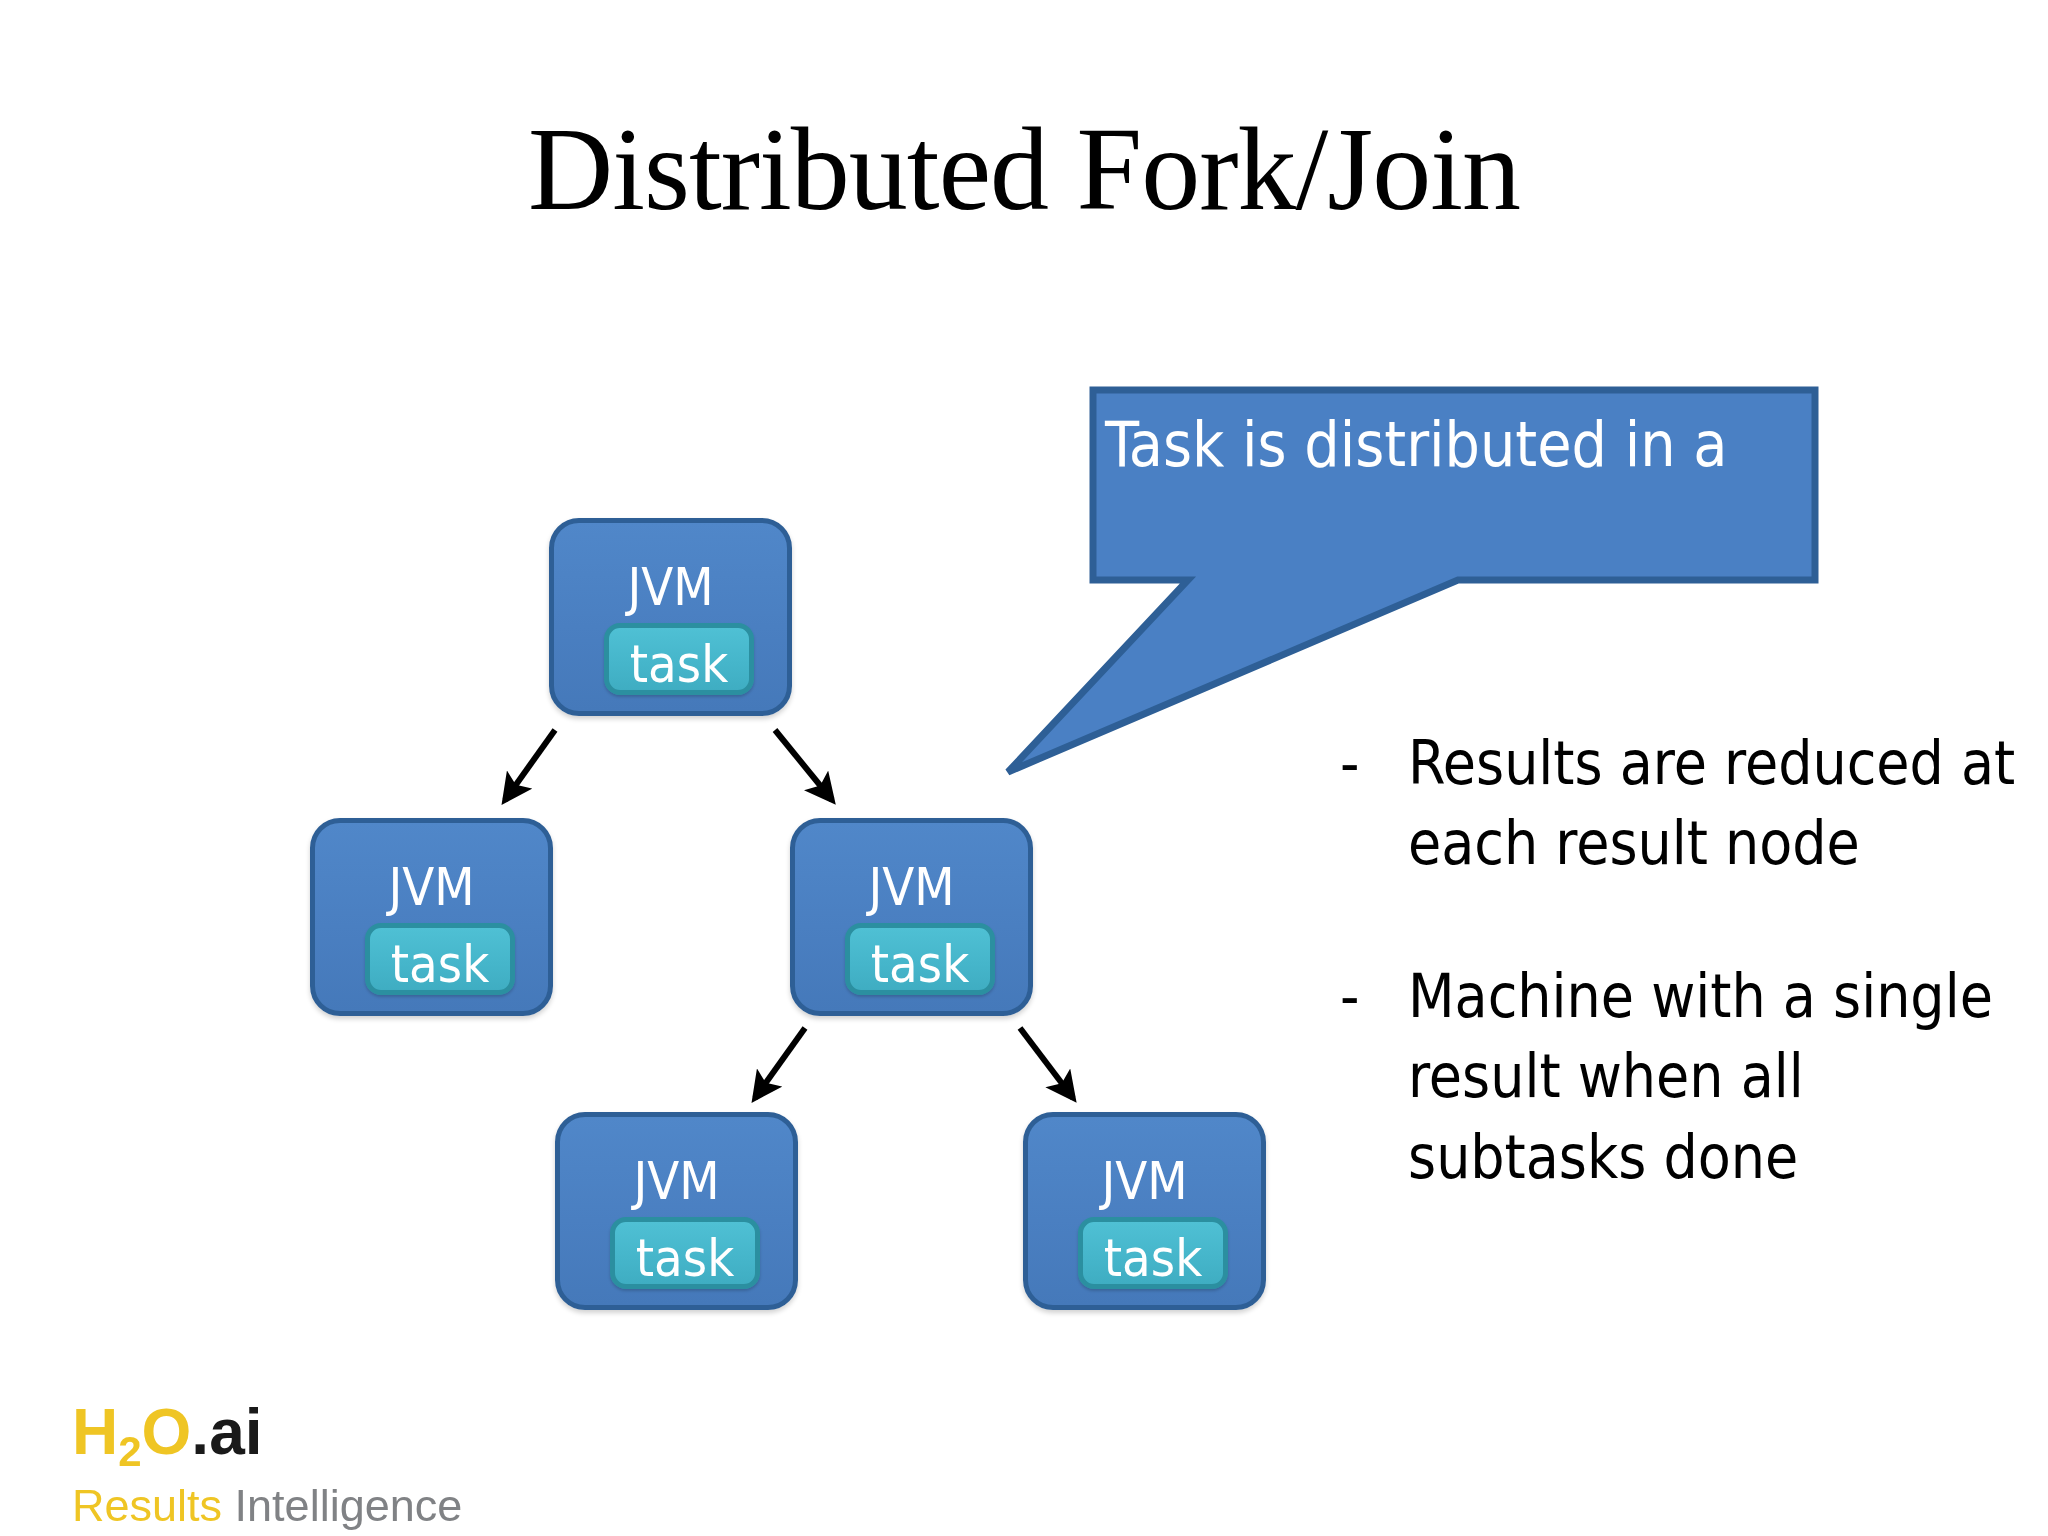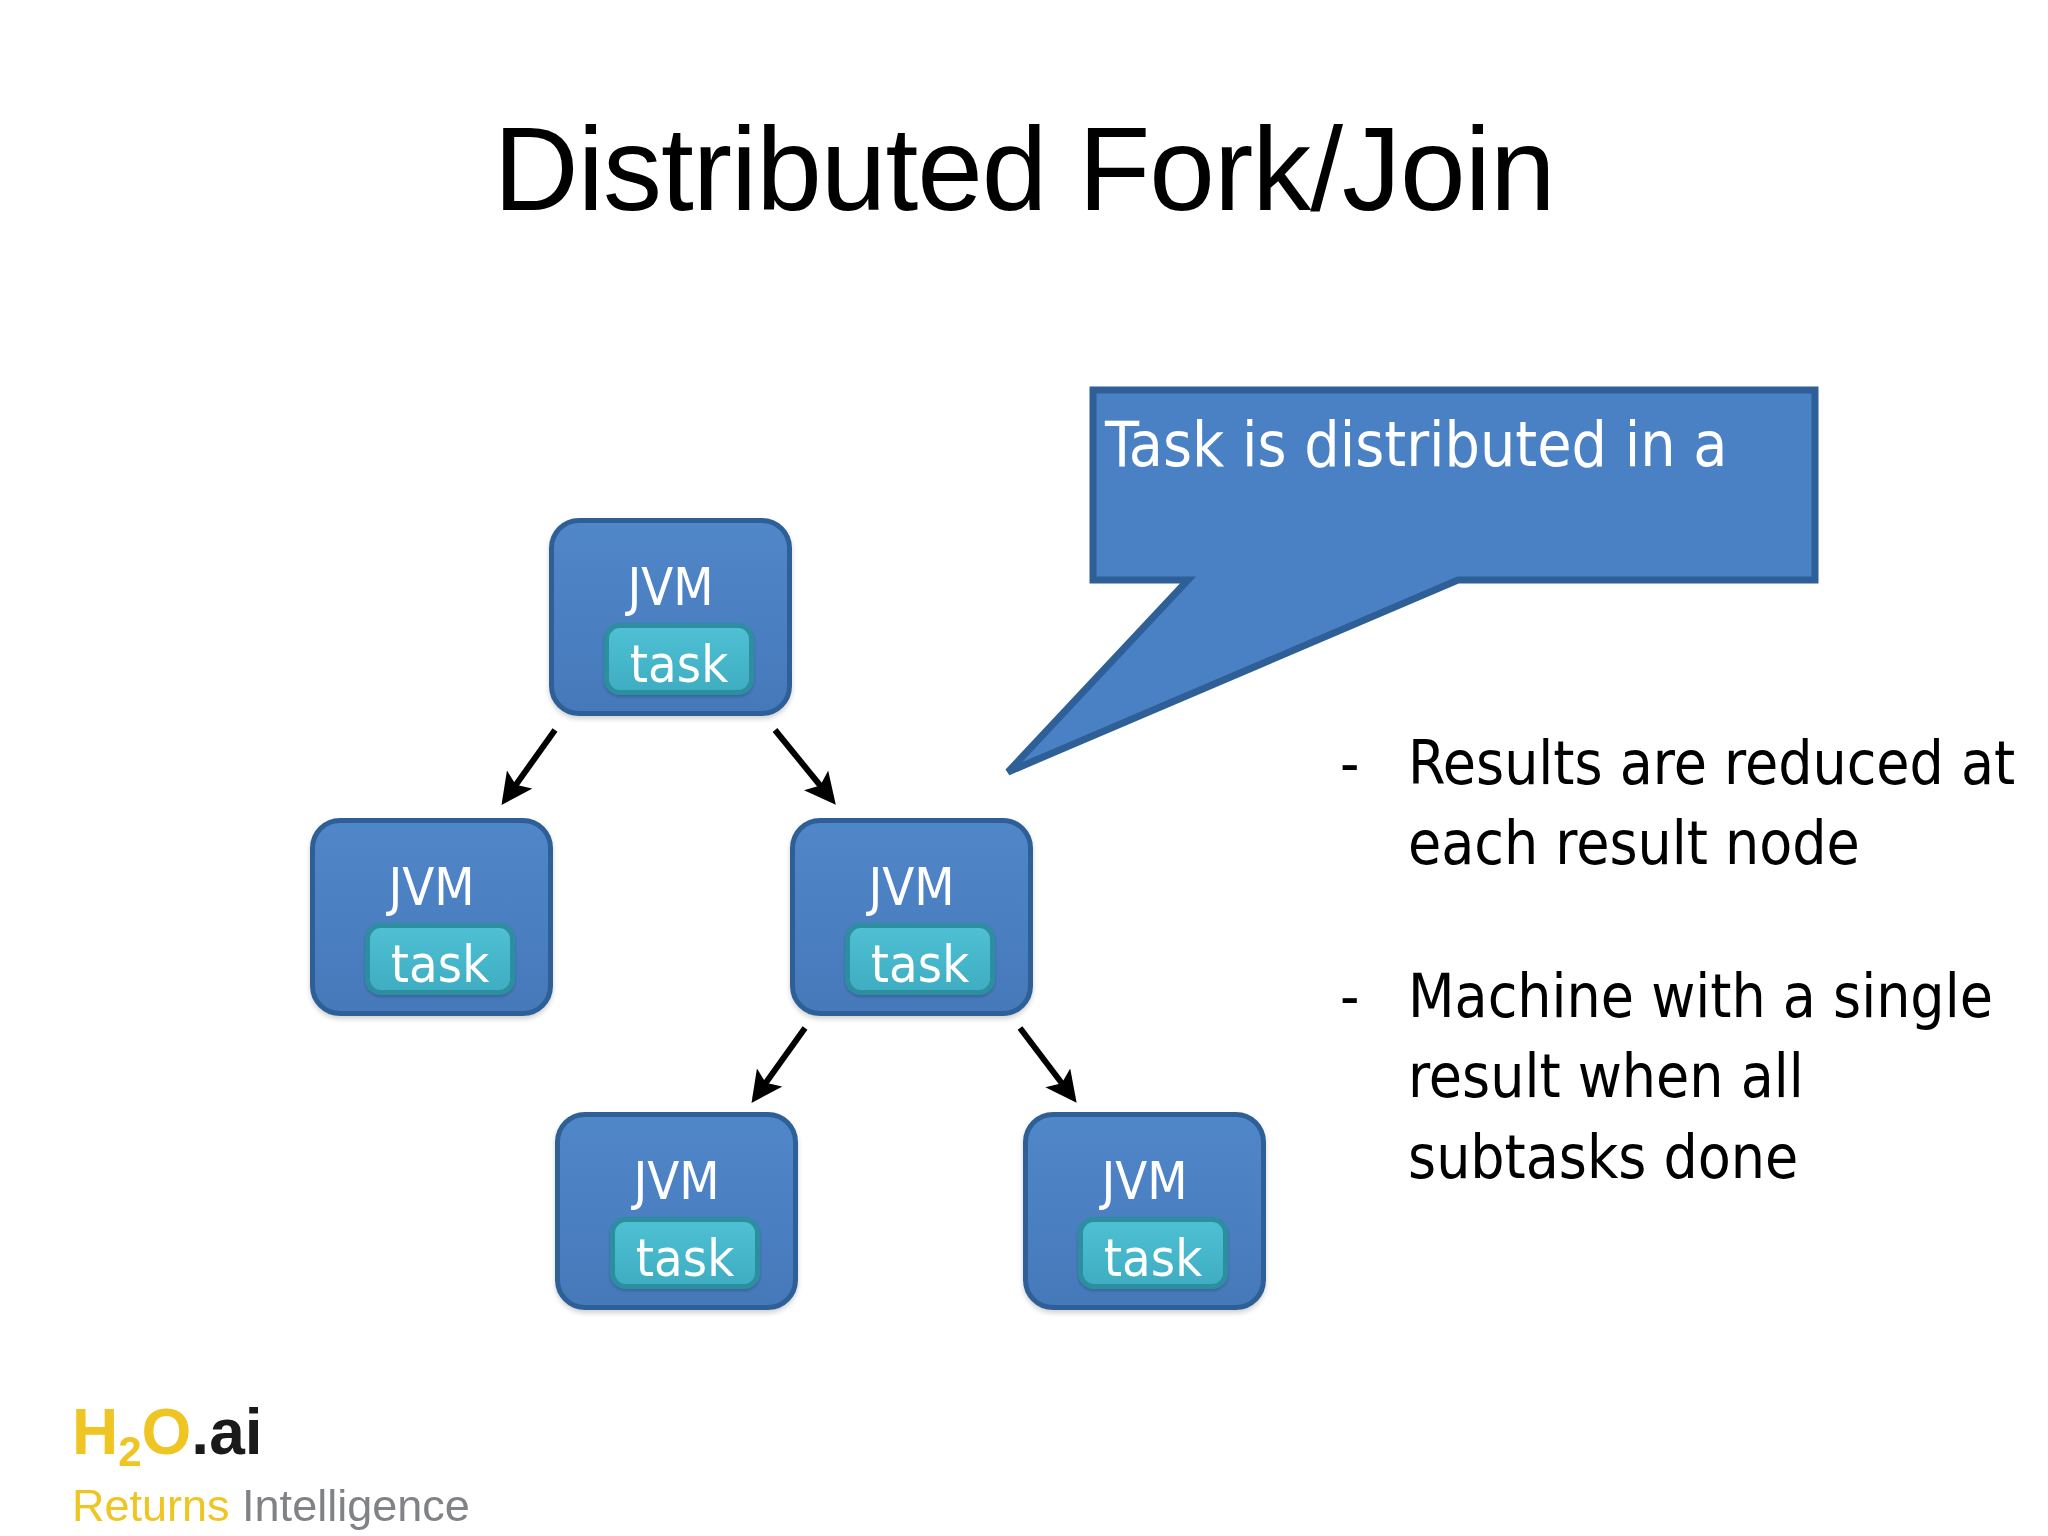--- a/index.html
+++ b/index.html
@@ -18,21 +18,21 @@
     overflow: hidden;
   }
 
   
   #slide-title {
     position: absolute;
     left: 0;
     right: 0;
     top: 108px;
     text-align: center;
-    font-family: Liberation Sans, sans-serif;
+    font-family: Liberation Serif, serif;
     font-size: 118px;
     font-weight: 400;
     color: #000000;
     letter-spacing: -1px;
     line-height: 1.05;
     white-space: nowrap;
   }
 
   
   .jvm-node {
@@ -229,16 +229,16 @@
         <span class="bullet-text">Results are reduced at each result node</span>
       </div>
       <div class="bullet-row">
         <span class="bullet-dash">-</span>
         <span class="bullet-text">Machine with a single result when all subtasks done</span>
       </div>
     </div>
 
   <div id="logo">
     <div id="logo-main"><span>H</span><span class="sub">2</span><span>O</span><span class="dotai">.ai</span></div>
-    <div id="logo-tag"><span class="machine">Returns</span><span>&nbsp;</span><span class="intelligence">Intelligence</span></div>
+    <div id="logo-tag"><span class="machine">Results</span><span>&nbsp;</span><span class="intelligence">Intelligence</span></div>
   </div>
 
 </div>
 
 </body></html>

